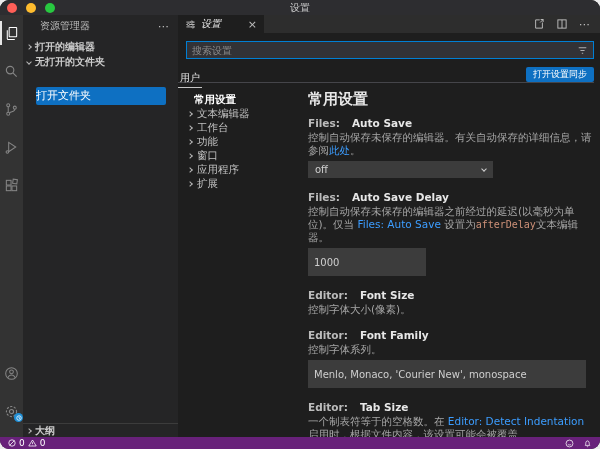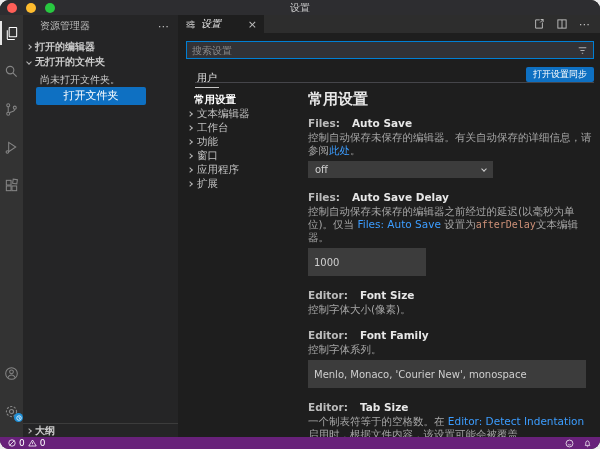--- a/index.html
+++ b/index.html
@@ -22,21 +22,21 @@
   .ab-item svg { display:block; }
   .badge { position:absolute; right:0px; bottom:1px; width:9px; height:9px; border-radius:50%; background:#1f8fd6; display:flex; align-items:center; justify-content:center; }
 
   
   .sidebar { position:absolute; top:15px; left:23px; width:155px; bottom:12px; background:#252526; color:#cccccc; }
   .sb-header { position:absolute; top:0; left:0; right:0; height:22px; display:flex; align-items:center; padding:0 8px 0 17px; font-size:10px; color:#bbbbbb; }
   .sb-header .more { margin-left:auto; color:#c5c5c5; font-size:11px; letter-spacing:1px; }
   .sb-row { position:absolute; left:0; right:0; height:15px; display:flex; align-items:center; gap:4px; padding-left:4px; font-size:10px; font-weight:bold; color:#cccccc; }
   .sb-row.r1 { top:24px; } .sb-row.r2 { top:39px; }
   .sb-msg { position:absolute; top:58px; left:17px; font-size:10px; color:#cccccc; }
-  .sb-btn { position:absolute; top:72px; left:13px; width:110px; height:18px; background:#0e70c2; color:#ffffff; border:none; border-radius:2px; font-size:11px; font-family:inherit; text-align:center; line-height:18px; cursor:pointer; }
+  .sb-btn { position:absolute; top:72px; left:13px; width:130px; height:18px; background:#0e70c2; color:#ffffff; border:none; border-radius:2px; font-size:11px; font-family:inherit; text-align:left; line-height:18px; cursor:pointer; }
   .sb-outline { position:absolute; bottom:0; left:0; right:0; height:14px; border-top:1px solid #3c3c3c; display:flex; align-items:center; gap:4px; padding-left:4px; font-size:10px; font-weight:bold; }
 
   .chev { display:inline-block; width:4px; height:4px; border-right:1px solid #b6b6b6; border-bottom:1px solid #b6b6b6; flex:none; }
   .chev.right { transform:rotate(-45deg); }
   .chev.down { transform:rotate(45deg); }
 
   
   .editor { position:absolute; top:15px; left:178px; right:0; bottom:12px; background:#1e1e1e; }
   .tabbar { position:absolute; top:0; left:0; right:0; height:18px; background:#2d2d2d; display:flex; align-items:stretch; }
   .tab { width:86px; background:#1e1e1e; display:flex; align-items:center; gap:5px; padding:0 7px; }
@@ -44,21 +44,21 @@
   .tab-close { margin-left:auto; color:#bdbdbd; font-size:11px; line-height:1; cursor:pointer; }
   .tab-actions { margin-left:auto; display:flex; align-items:center; gap:11px; padding-right:9px; color:#c5c5c5; }
   .tab-actions .ellipsis { font-size:11px; letter-spacing:1px; cursor:pointer; }
 
   .settings-body { position:absolute; top:18px; left:0; right:0; bottom:0; }
   .search-box { position:absolute; top:8px; left:8px; right:6px; height:18px; border:1px solid #007fd4; background:#323236; display:flex; align-items:center; }
   .search-box input { flex:1; background:transparent; border:none; outline:none; color:#cccccc; font-size:10px; padding:0 5px; font-family:inherit; }
   .search-box input::placeholder { color:#8b8b8b; }
   .search-filter { padding-right:5px; display:flex; align-items:center; cursor:pointer; }
 
-  .scope-row { position:absolute; top:33px; left:17px; right:6px; height:17px; border-bottom:1px solid #45454a; }
+  .scope-row { position:absolute; top:33px; left:0; right:6px; height:17px; border-bottom:1px solid #45454a; }
   .scope-tab { display:inline-block; font-size:10px; color:#e7e7e7; padding:2px 2px 2px; border-bottom:1px solid #c6c6c6; cursor:pointer; }
   .sync-btn { position:absolute; right:0; top:1px; height:15px; background:#0e70c2; color:#fff; font-size:9px; font-family:inherit; border:none; border-radius:2px; padding:0 7px; line-height:15px; cursor:pointer; }
 
   .toc { position:absolute; top:60px; left:2px; width:124px; font-size:10.5px; color:#c2c2c2; }
   .toc-item { height:14px; display:flex; align-items:center; gap:5px; padding-left:8px; cursor:pointer; }
   .toc-item.selected { color:#ffffff; font-weight:bold; padding-left:14px; }
 
   .content { position:absolute; top:57px; left:130px; right:8px; }
   .content h1 { font-size:15px; font-weight:bold; color:#e7e7e7; margin-bottom:8px; }
   .setting { margin-bottom:13px; }
@@ -171,21 +171,20 @@
       <span class="more">⋯</span>
     </div>
     <div class="sb-row r2">
       <span class="chev down"></span>
       <span>无打开的文件夹</span>
     </div>
     <div class="sb-row r1">
       <span class="chev right"></span>
       <span>打开的编辑器</span>
     </div>
-    <div class="sb-msg">尚未打开文件夹。</div>
     <button class="sb-btn">打开文件夹</button>
     <div class="sb-outline">
       <span class="chev right"></span>
       <span>大纲</span>
     </div>
   </div>
 
   <div class="editor">
     <div class="tabbar">
       <div class="tab">

